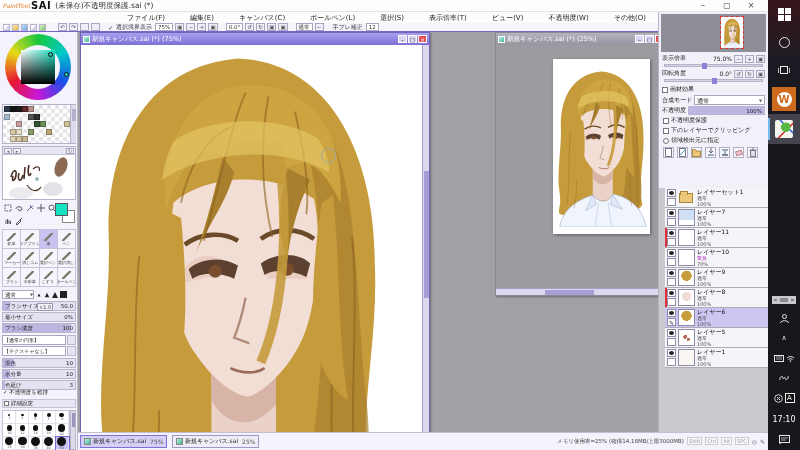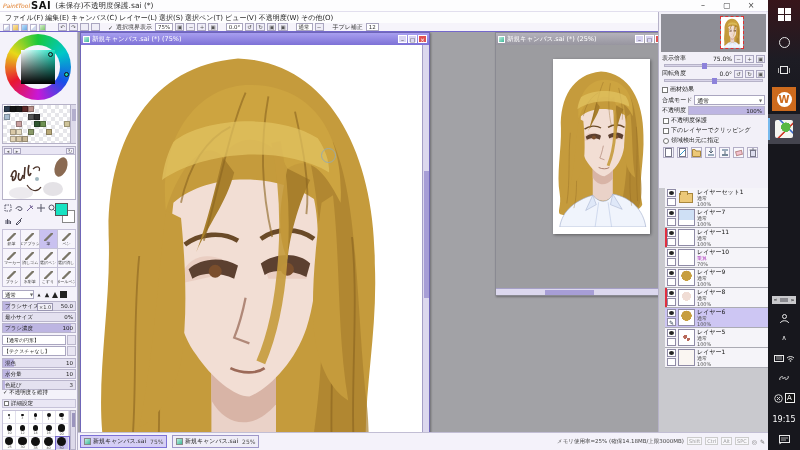--- a/index.html
+++ b/index.html
@@ -6,21 +6,21 @@
   html,body{width:800px;height:450px;overflow:hidden;background:#000;}
   .root{position:relative;width:800px;height:450px;overflow:hidden;font-size:8px;color:#222;}
   .app{position:absolute;left:0;top:0;width:768px;height:450px;background:#f2f0f8;}
   
   .titlebar{position:absolute;left:0;top:0;width:768px;height:12px;background:#fdfdfe;border-bottom:1px solid #e2dfee;display:flex;align-items:center;padding-left:3px;white-space:nowrap;}
   .logo-paint{font-style:italic;font-size:6px;color:#e07820;margin-right:1px;}
   .logo-sai{font-weight:bold;font-size:10px;color:#111;margin-right:4px;letter-spacing:.5px;}
   .doc-title{font-size:7.5px;color:#333;overflow:hidden;}
   .wctrl{position:absolute;right:10px;top:0;display:flex;gap:10px;}
   .wbtn{width:14px;height:11px;text-align:center;font-size:8px;color:#444;line-height:11px;cursor:default;}
-  .menubar{position:absolute;left:0;top:12px;width:768px;height:11px;background:#fdfdfe;display:flex;align-items:center;gap:2px;padding-left:5px;white-space:nowrap;overflow:hidden;}
+  .menubar{position:absolute;left:0;top:12px;width:768px;height:11px;background:#fdfdfe;display:flex;align-items:center;gap:25px;padding-left:5px;white-space:nowrap;overflow:hidden;justify-content:center;}
   .menu-item{font-size:7px;color:#222;}
   .toolbar{position:absolute;left:0;top:23px;width:768px;height:8px;background:#f6f4fb;display:flex;align-items:center;gap:2px;padding-left:3px;white-space:nowrap;overflow:hidden;}
   .tb-ic{width:7px;height:7px;border:1px solid #b9b4cc;background:linear-gradient(135deg,#fff 45%,#cfd8ee 55%);}
   .tb-ic.c1{background:linear-gradient(135deg,#ffe9a8,#e8b84c);}
   .tb-ic.c2{background:linear-gradient(135deg,#bfe3ff,#6aa7e0);}
   .tb-ic.c3{background:linear-gradient(135deg,#d8f4cf,#7cc46a);}
   .tb-btn{min-width:9px;height:8px;border:1px solid #aaa6c0;background:#efedf7;font-size:5.5px;line-height:7px;text-align:center;color:#555;padding:0 1px;}
   .tb-field{height:8px;border:1px solid #aaa6c0;background:#fff;font-size:5.5px;line-height:7px;padding:0 2px;color:#333;}
   .tb-label{font-size:6px;color:#333;margin:0 1px;}
   .tb-check{font-size:6px;color:#333;}
@@ -229,23 +229,23 @@
         <span class="wbtn">–</span>
         <span class="wbtn">▢</span>
         <span class="wbtn">×</span>
       </div>
     </div>
 
     <div class="menubar">
       <span class="menu-item">ファイル(F)</span>
         <span class="menu-item">編集(E)</span>
         <span class="menu-item">キャンバス(C)</span>
-        <span class="menu-item">レイヤー(L)</span>
+        <span class="menu-item">ボールペン(L)</span>
         <span class="menu-item">選択(S)</span>
-        <span class="menu-item">選択ペン(T)</span>
+        <span class="menu-item">表示倍率(T)</span>
         <span class="menu-item">ビュー(V)</span>
         <span class="menu-item">不透明度(W)</span>
         <span class="menu-item">その他(O)</span>
     </div>
 
     <div class="toolbar">
       <span class="tb-ic"></span>
       <span class="tb-ic c1"></span>
       <span class="tb-ic c2"></span>
       <span class="tb-ic"></span>
@@ -1001,21 +1001,21 @@
           <path d="M1,6 C0,4 2,2 4,3 M9,2 C10,4 8,6 6,5 M3.5,4.5 L6.5,3.5" fill="none" stroke="#e8e8e8"></path>
         </svg>
       </div>
     <div class="tray-item">
       <svg width="9" height="9">
           <circle cx="4.5" cy="4.5" r="3.8" fill="none" stroke="#cfcfcf"></circle>
           <path d="M3,3 L6,6 M6,3 L3,6" stroke="#cfcfcf"></path>
         </svg>
       <span class="abadge">A</span>
     </div>
-    <div class="tray-item clock">19:15</div>
+    <div class="tray-item clock">17:10</div>
     <div class="tray-item">
         <svg width="11" height="10">
           <rect x="0.5" y="0.5" width="10" height="7" fill="none" stroke="#e8e8e8"></rect>
           <path d="M2,3 L9,3 M2,5 L7,5" stroke="#e8e8e8" stroke-width="0.7"></path>
           <path d="M0.5,7.5 L0.5,9.5 L3,7.5" fill="#e8e8e8"></path>
         </svg>
       </div>
   </div>
 </div>
 

